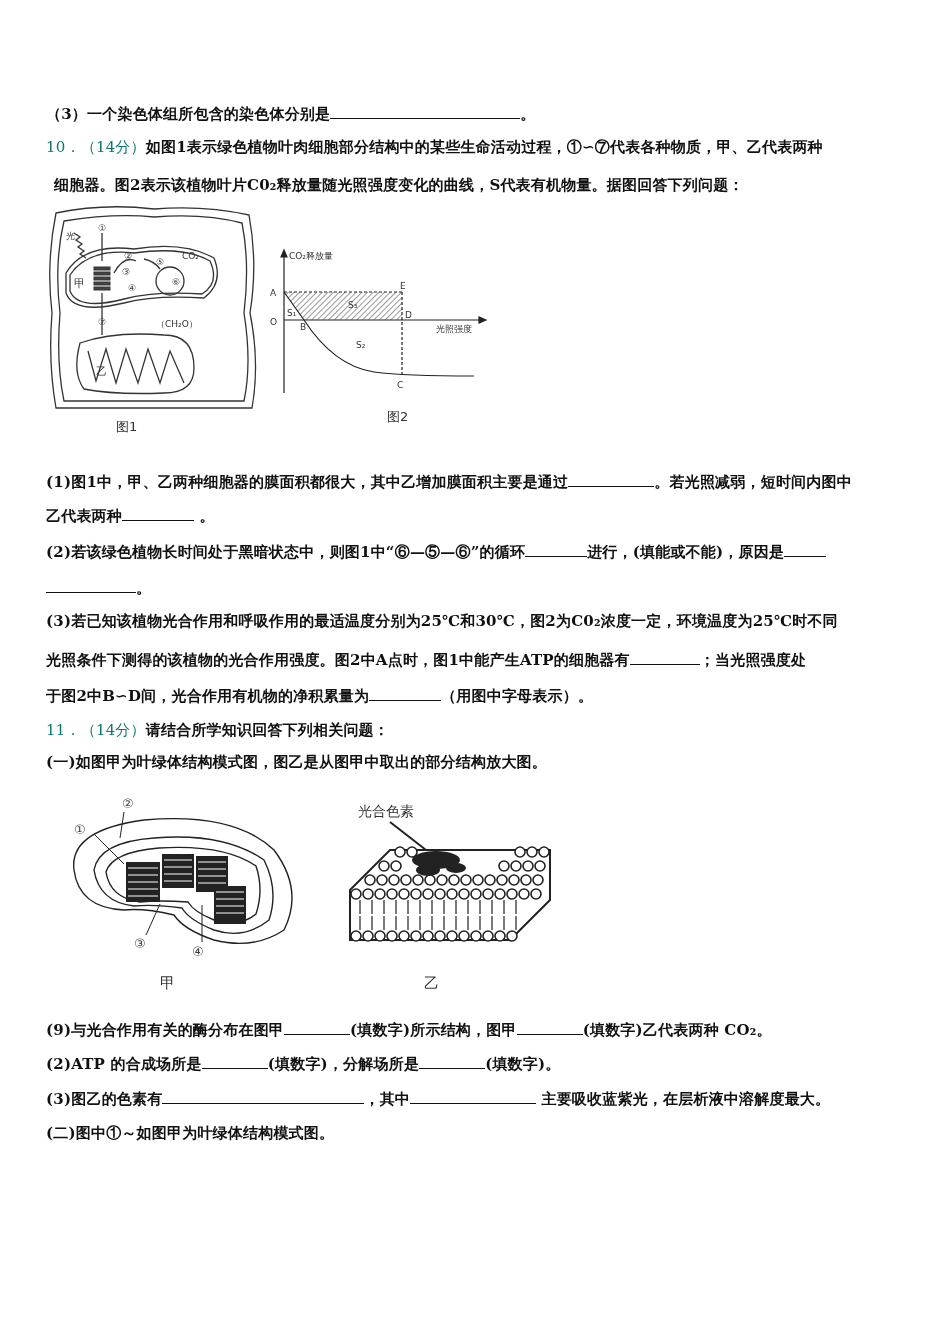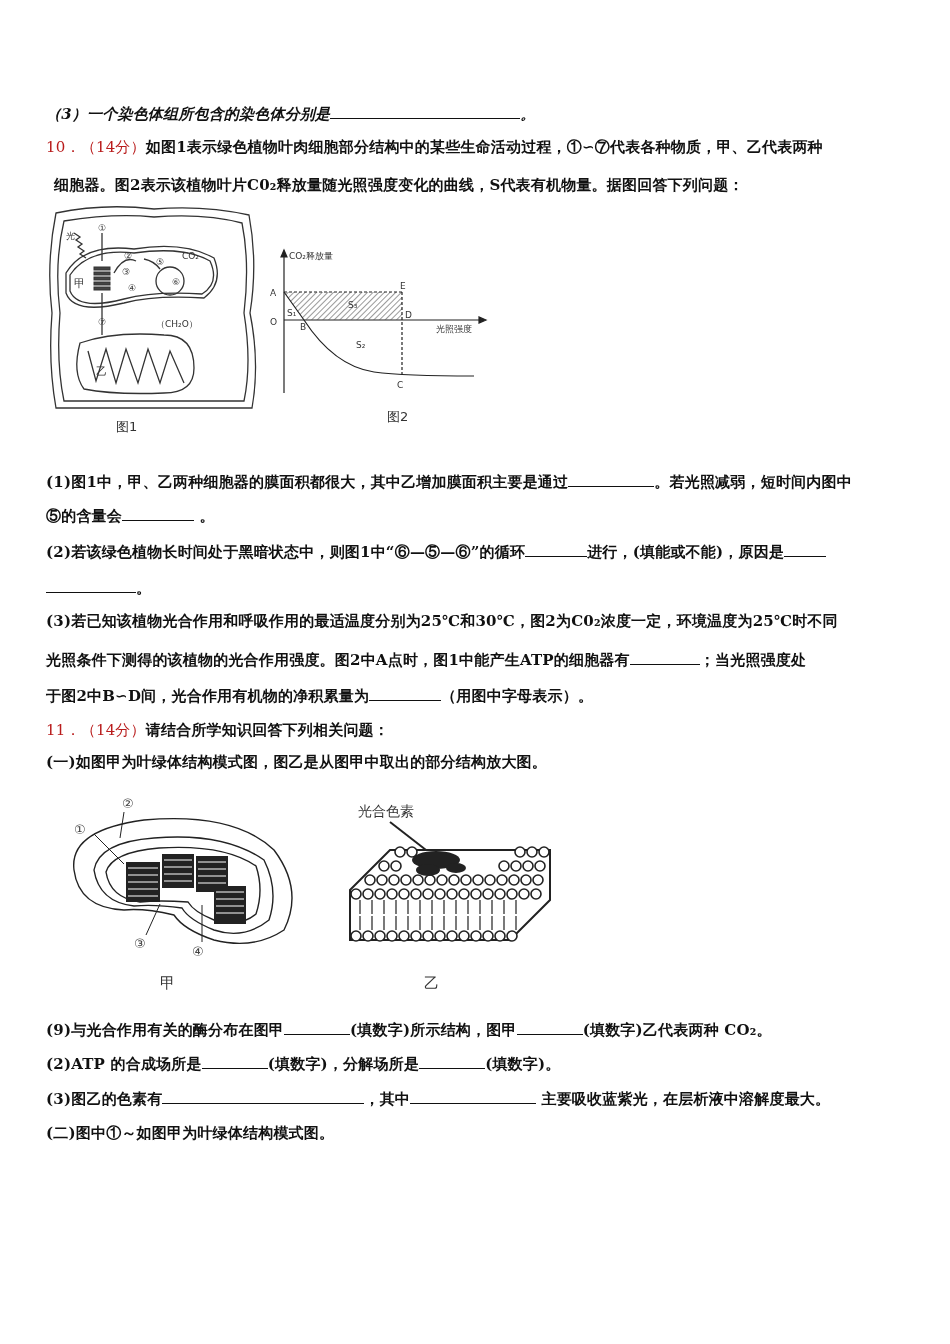--- a/index.html
+++ b/index.html
@@ -1,27 +1,27 @@
 <!DOCTYPE html>
 <html><head>
 <meta charset="utf-8">
 <style>
   html, body { margin: 0; padding: 0; background: #ffffff; }
   body { width: 950px; height: 1344px; position: relative; overflow: hidden;
          font-family: "DejaVu Serif", "Liberation Serif", serif; color: #111; }
   .line { position: absolute; left: 46px; font-size: 15px; font-weight: bold; white-space: nowrap; letter-spacing: 0.2px; }
   .blank { display: inline-block; border-bottom: 1.3px solid #111; height: 14px; vertical-align: baseline; }
-  .qnum { font-weight: normal; color: #b91c1c; }
+  .qnum { font-weight: normal; color: #0f766e; }
   .fig { position: absolute; }
   .caption { position: absolute; font-size: 13px; color: #333; font-family: "DejaVu Sans", sans-serif; }
 </style>
 </head>
 <body>
 
-<div class="line" style="top:104px;font-style:italic;">
+<div class="line" style="top:104px;">
   <span>（3）一个染色体组所包含的染色体分别是</span><span class="blank" style="width:190px"></span><span>。</span>
 </div>
 
 <div class="line" style="top:138px;">
   <span class="qnum">10．（14分）</span><span>如图1表示绿色植物叶肉细胞部分结构中的某些生命活动过程，①∽⑦代表各种物质，甲、乙代表两种</span>
 </div>
 <div class="line" style="top:176px;margin-left:8px;">
   <span>细胞器。图2表示该植物叶片C0₂释放量随光照强度变化的曲线，S代表有机物量。据图回答下列问题：</span>
 </div>
 
@@ -93,21 +93,21 @@
     <text x="84" y="60">S₃</text>
     <text x="92" y="100">S₂</text>
   </g>
 </svg>
 <div class="caption" style="left:387px; top:408px;">图2</div>
 
 <div class="line" style="top:472px;">
   <span>(1)图1中，甲、乙两种细胞器的膜面积都很大，其中乙增加膜面积主要是通过</span><span class="blank" style="width:86px"></span><span>。若光照减弱，短时间内图中</span>
 </div>
 <div class="line" style="top:506px;">
-  <span>⑤的含量会</span><span class="blank" style="width:72px"></span><span> 。</span>
+  <span>乙代表两种</span><span class="blank" style="width:72px"></span><span> 。</span>
 </div>
 
 <div class="line" style="top:542px;">
   <span>(2)若该绿色植物长时间处于黑暗状态中，则图1中“⑥—⑤—⑥”的循环</span><span class="blank" style="width:62px"></span><span>进行，(填能或不能)，原因是</span><span class="blank" style="width:42px"></span>
 </div>
 <div class="line" style="top:578px;">
   <span class="blank" style="width:90px"></span><span>。</span>
 </div>
 
 <div class="line" style="top:612px;">

